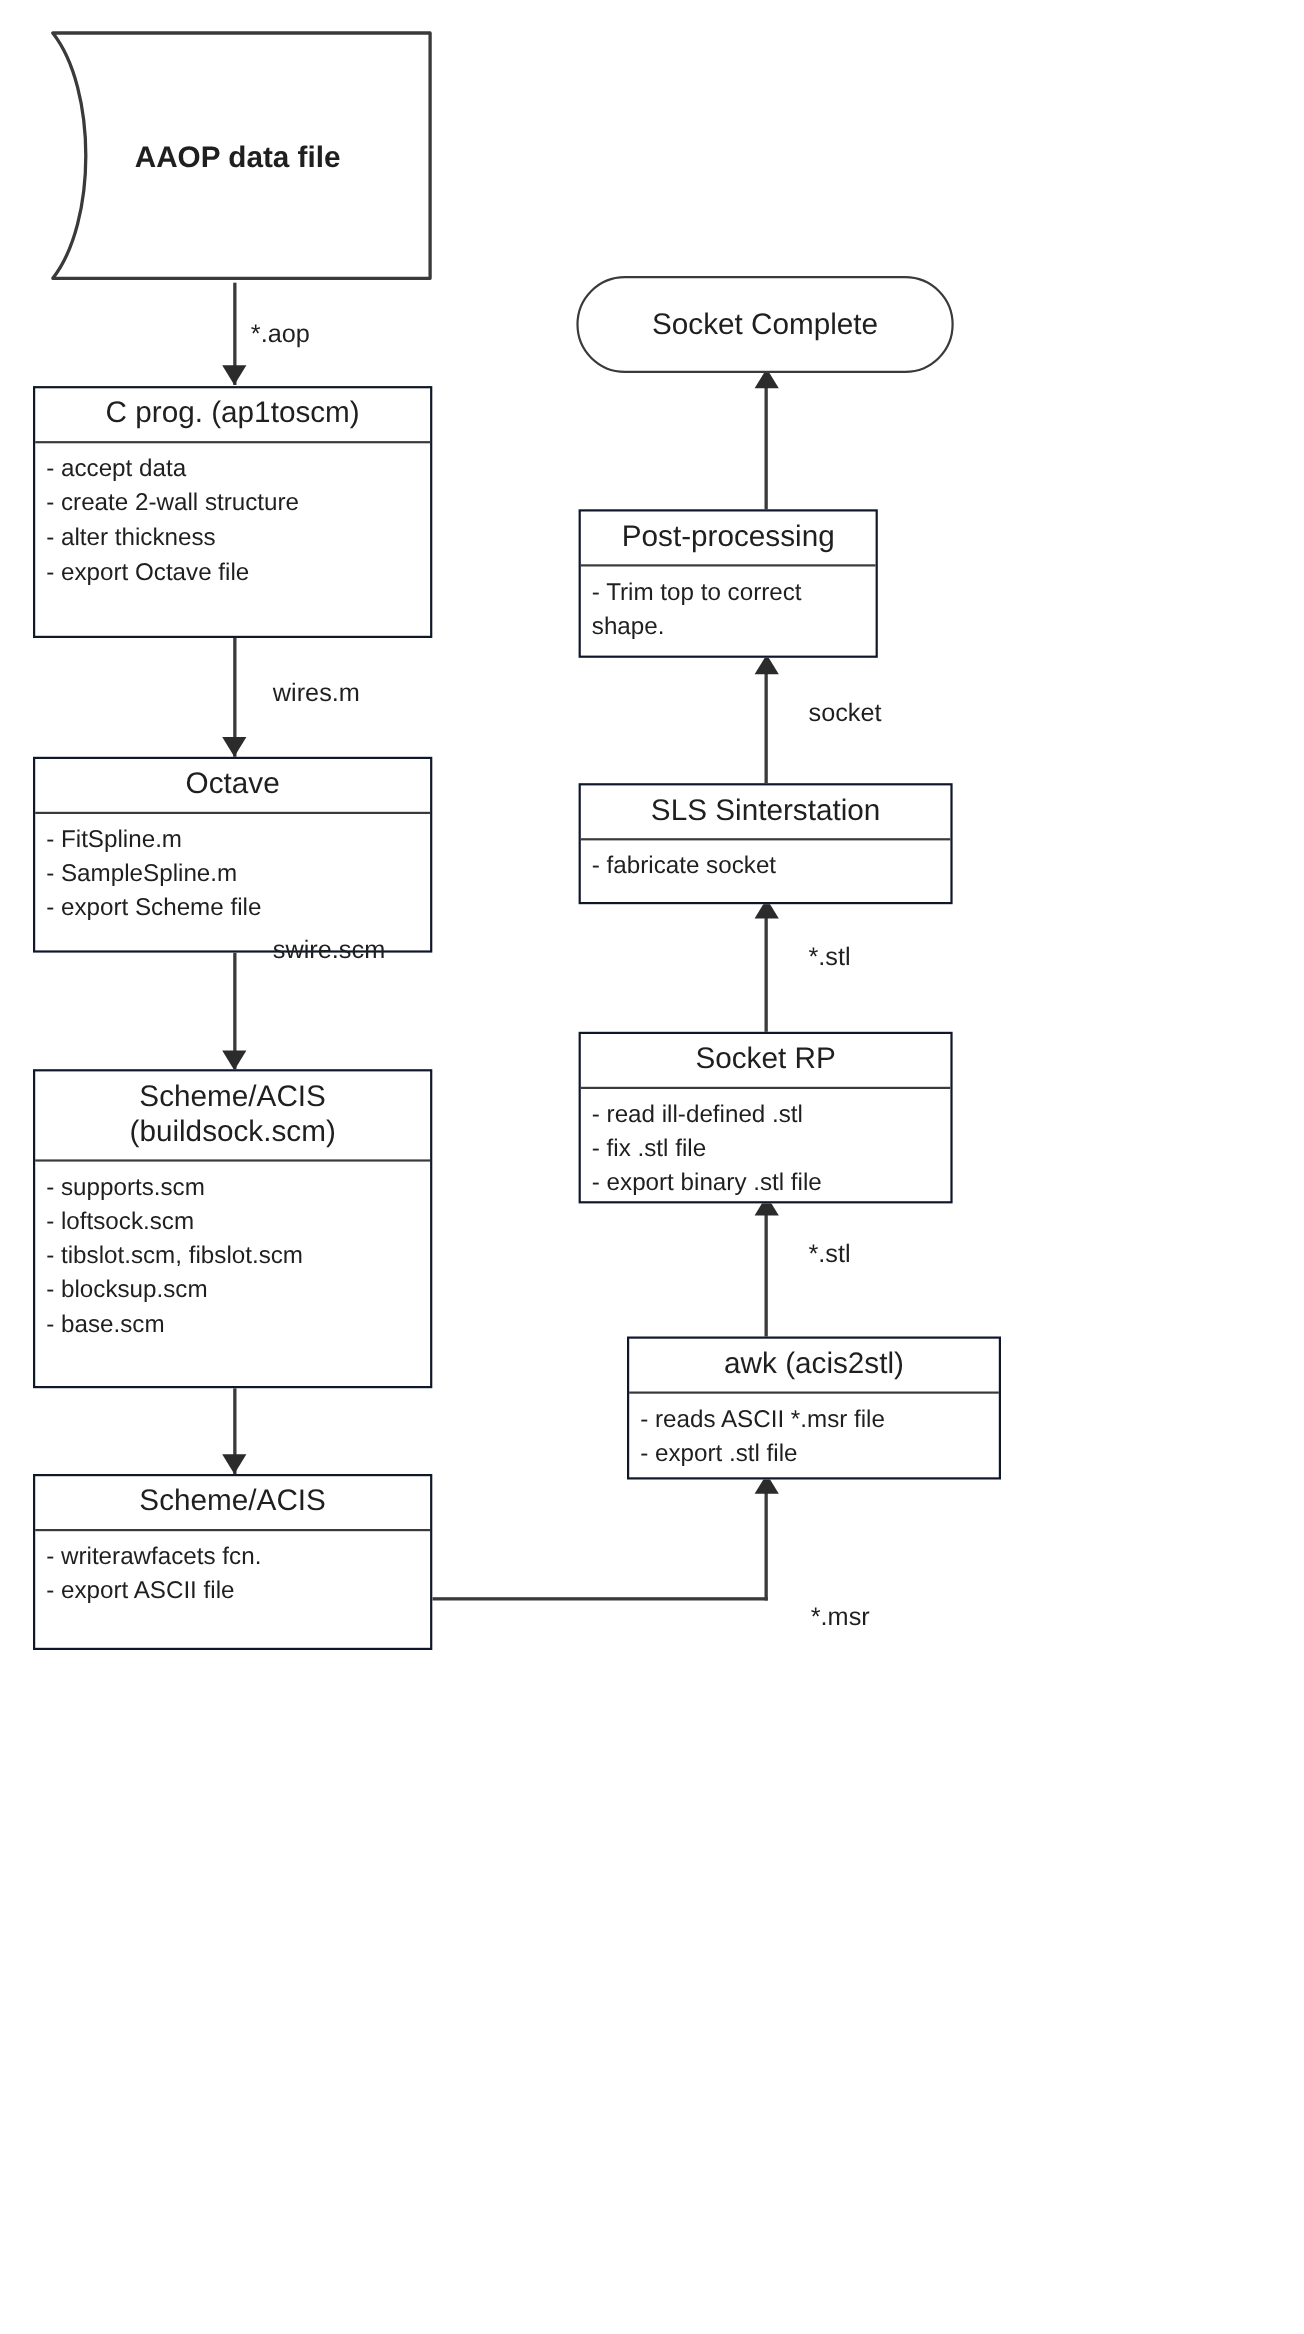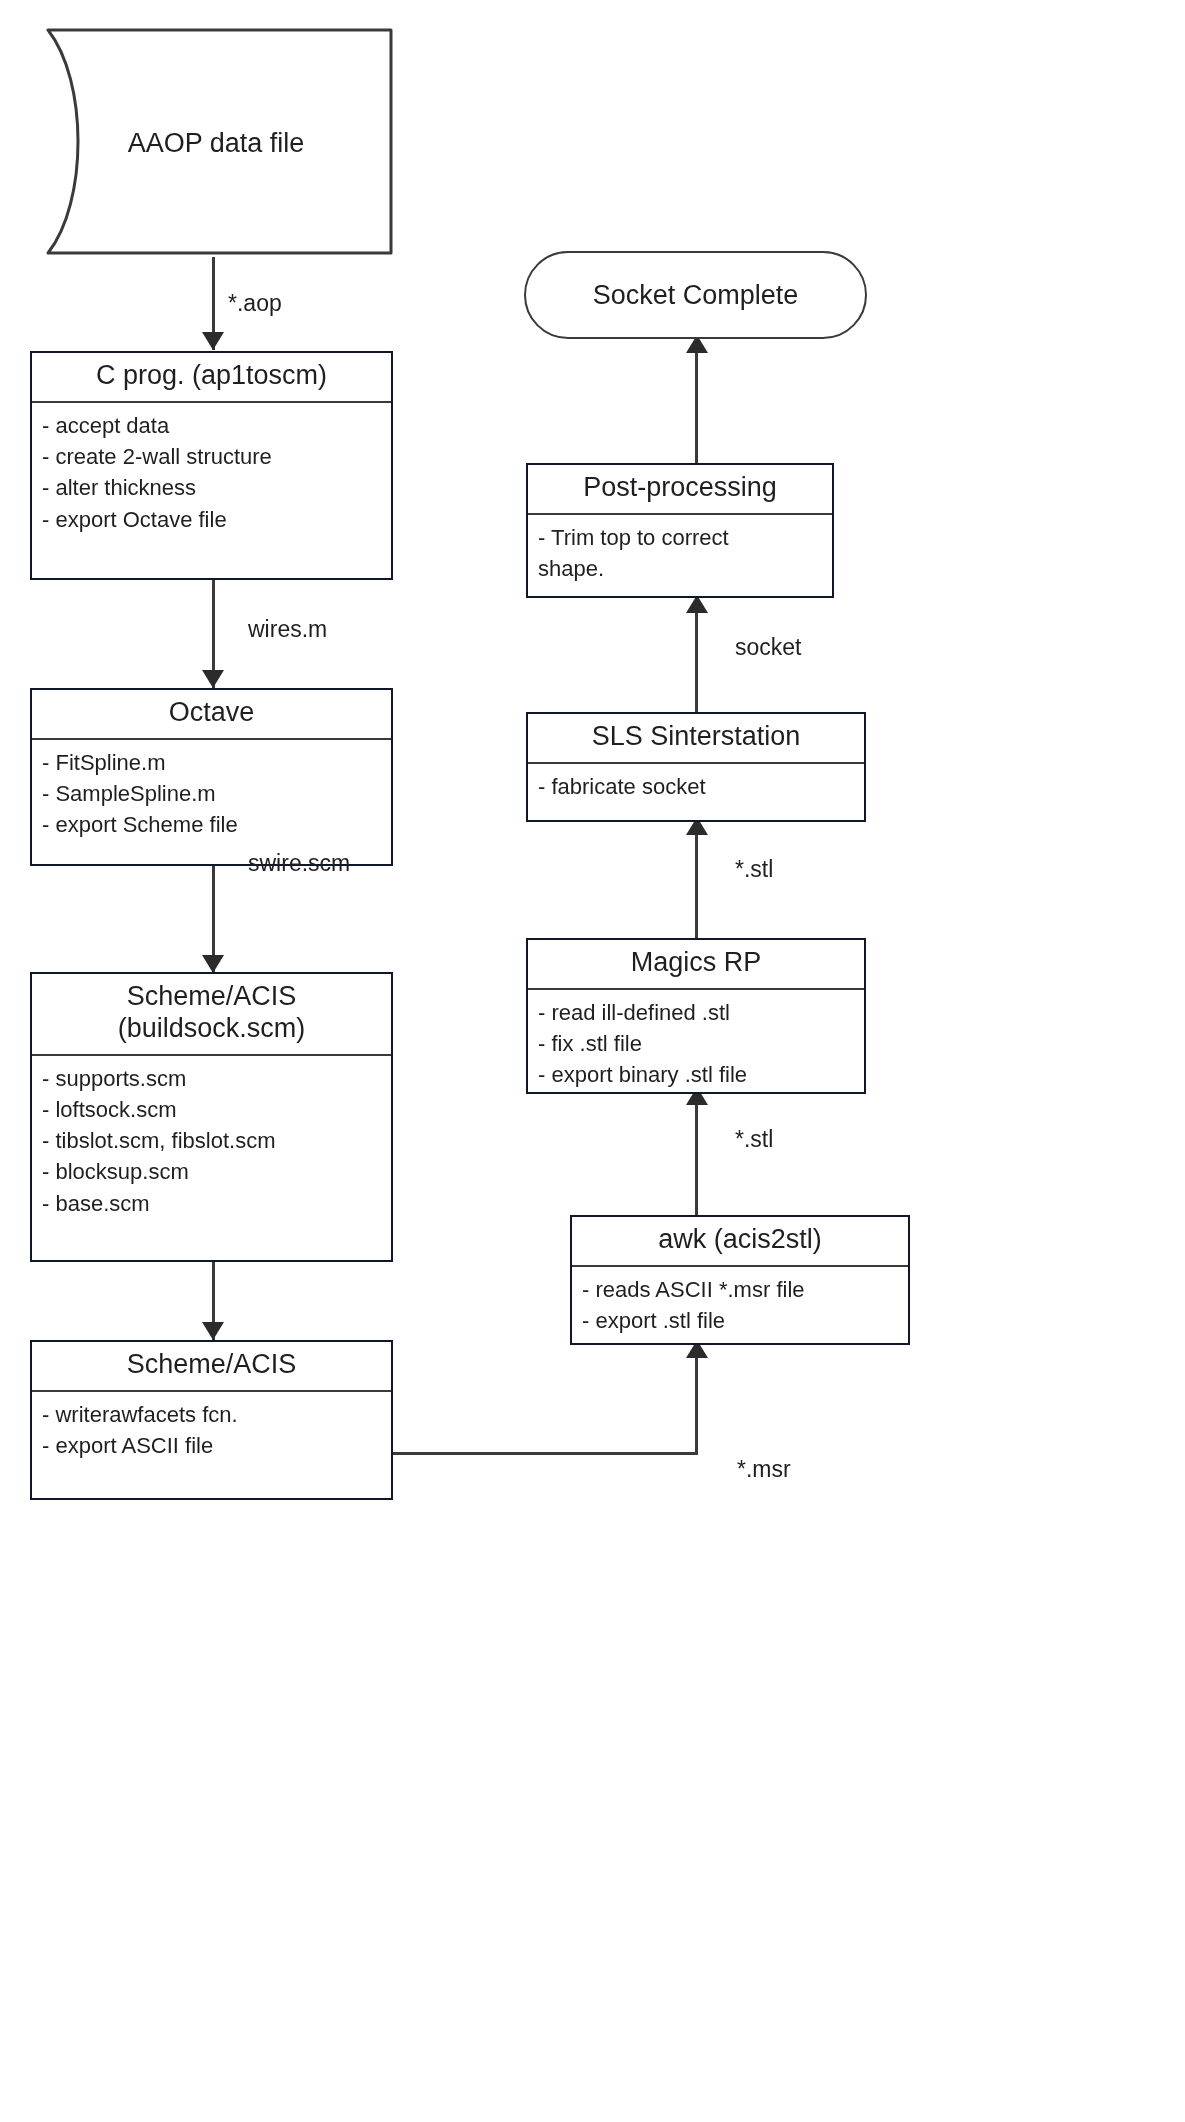--- a/index.html
+++ b/index.html
@@ -86,21 +86,21 @@
     color:#1f1f1f;
     white-space:nowrap;
     z-index:4;
   }
 </style>
 </head>
 <body>
 
 <div id="stage">
 
-  <div class="docshape" style="left:36px; top:24px; width:360px; height:235px;">
+  <div class="docshape" style="left:36px; top:24px; width:360px; height:235px;font-weight:bold;">
     <svg width="360" height="235" viewBox="0 0 360 235">
       <path d="M 12 6 L 355 6 L 355 229 L 12 229
                C 52 178, 52 57, 12 6 Z" fill="#ffffff" stroke="#3a3a3a" stroke-width="3" stroke-linejoin="round"></path>
     </svg>
     <div class="lbl" style="top:104px;">AAOP data file</div>
   </div>
 
   <div class="vline" style="left:212px; top:257px; height:93px;"></div>
   <div class="arrow-down" style="left:202px; top:332px;"></div>
   <div class="edge-label" style="left:228px; top:290px;">*.aop</div>
@@ -166,21 +166,21 @@
       <div class="li">- reads ASCII *.msr file</div>
       <div class="li">- export .stl file</div>
     </div>
   </div>
 
   <div class="vline" style="left:695px; top:1092px; height:124px;"></div>
   <div class="arrow-up" style="left:686px; top:1087px;"></div>
   <div class="edge-label" style="left:735px; top:1126px;">*.stl</div>
 
   <div class="node" style="left:526px; top:938px; width:340px; height:156px;">
-    <div class="hdr">Magics RP</div>
+    <div class="hdr">Socket RP</div>
     <div class="body">
       <div class="li">- read ill-defined .stl</div>
       <div class="li">- fix .stl file</div>
       <div class="li">- export binary .stl file</div>
     </div>
   </div>
 
   <div class="vline" style="left:695px; top:822px; height:118px;"></div>
   <div class="arrow-up" style="left:686px; top:817px;"></div>
   <div class="edge-label" style="left:735px; top:856px;">*.stl</div>
@@ -189,21 +189,21 @@
     <div class="hdr">SLS Sinterstation</div>
     <div class="body">
       <div class="li">- fabricate socket</div>
     </div>
   </div>
 
   <div class="vline" style="left:695px; top:600px; height:114px;"></div>
   <div class="arrow-up" style="left:686px; top:595px;"></div>
   <div class="edge-label" style="left:735px; top:634px;">socket</div>
 
-  <div class="node" style="left:526px; top:463px; width:308px; height:135px;">
+  <div class="node" style="left:526px; top:463px; width:272px; height:135px;">
     <div class="hdr">Post-processing</div>
     <div class="body">
       <div class="li">- Trim top to correct
   shape.</div>
     </div>
   </div>
 
   <div class="vline" style="left:695px; top:340px; height:124px;"></div>
   <div class="arrow-up" style="left:686px; top:335px;"></div>
 

